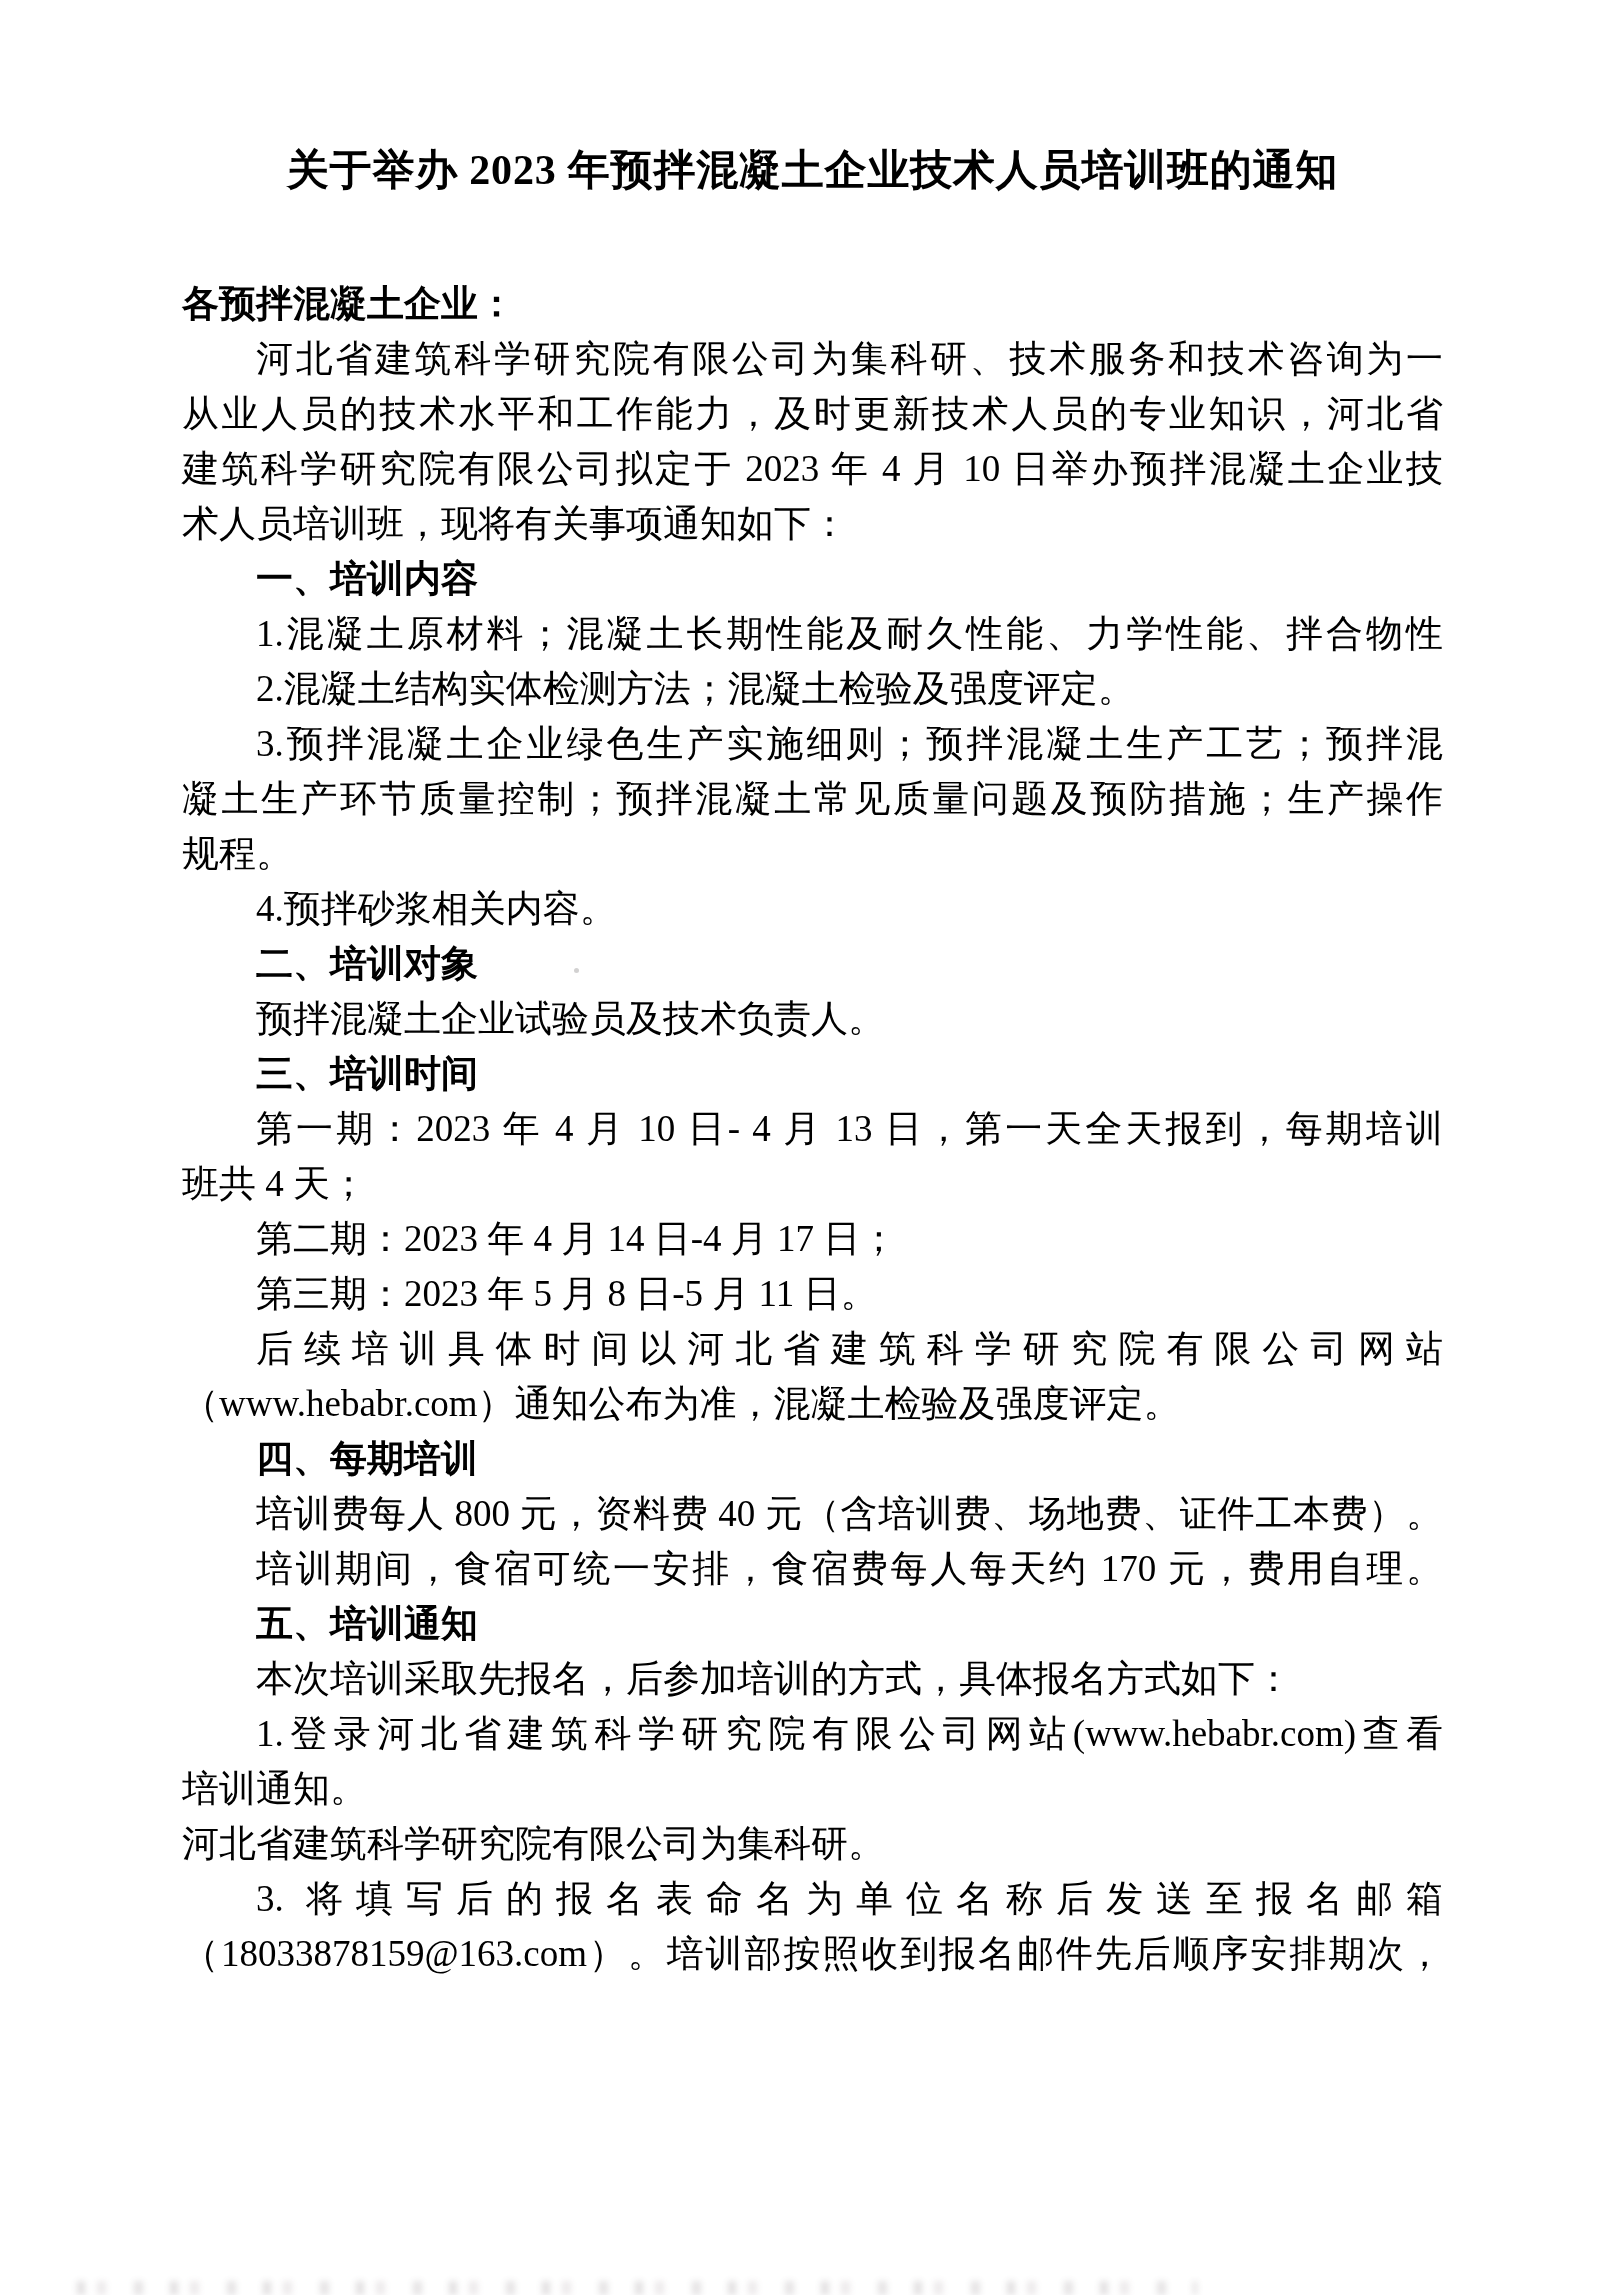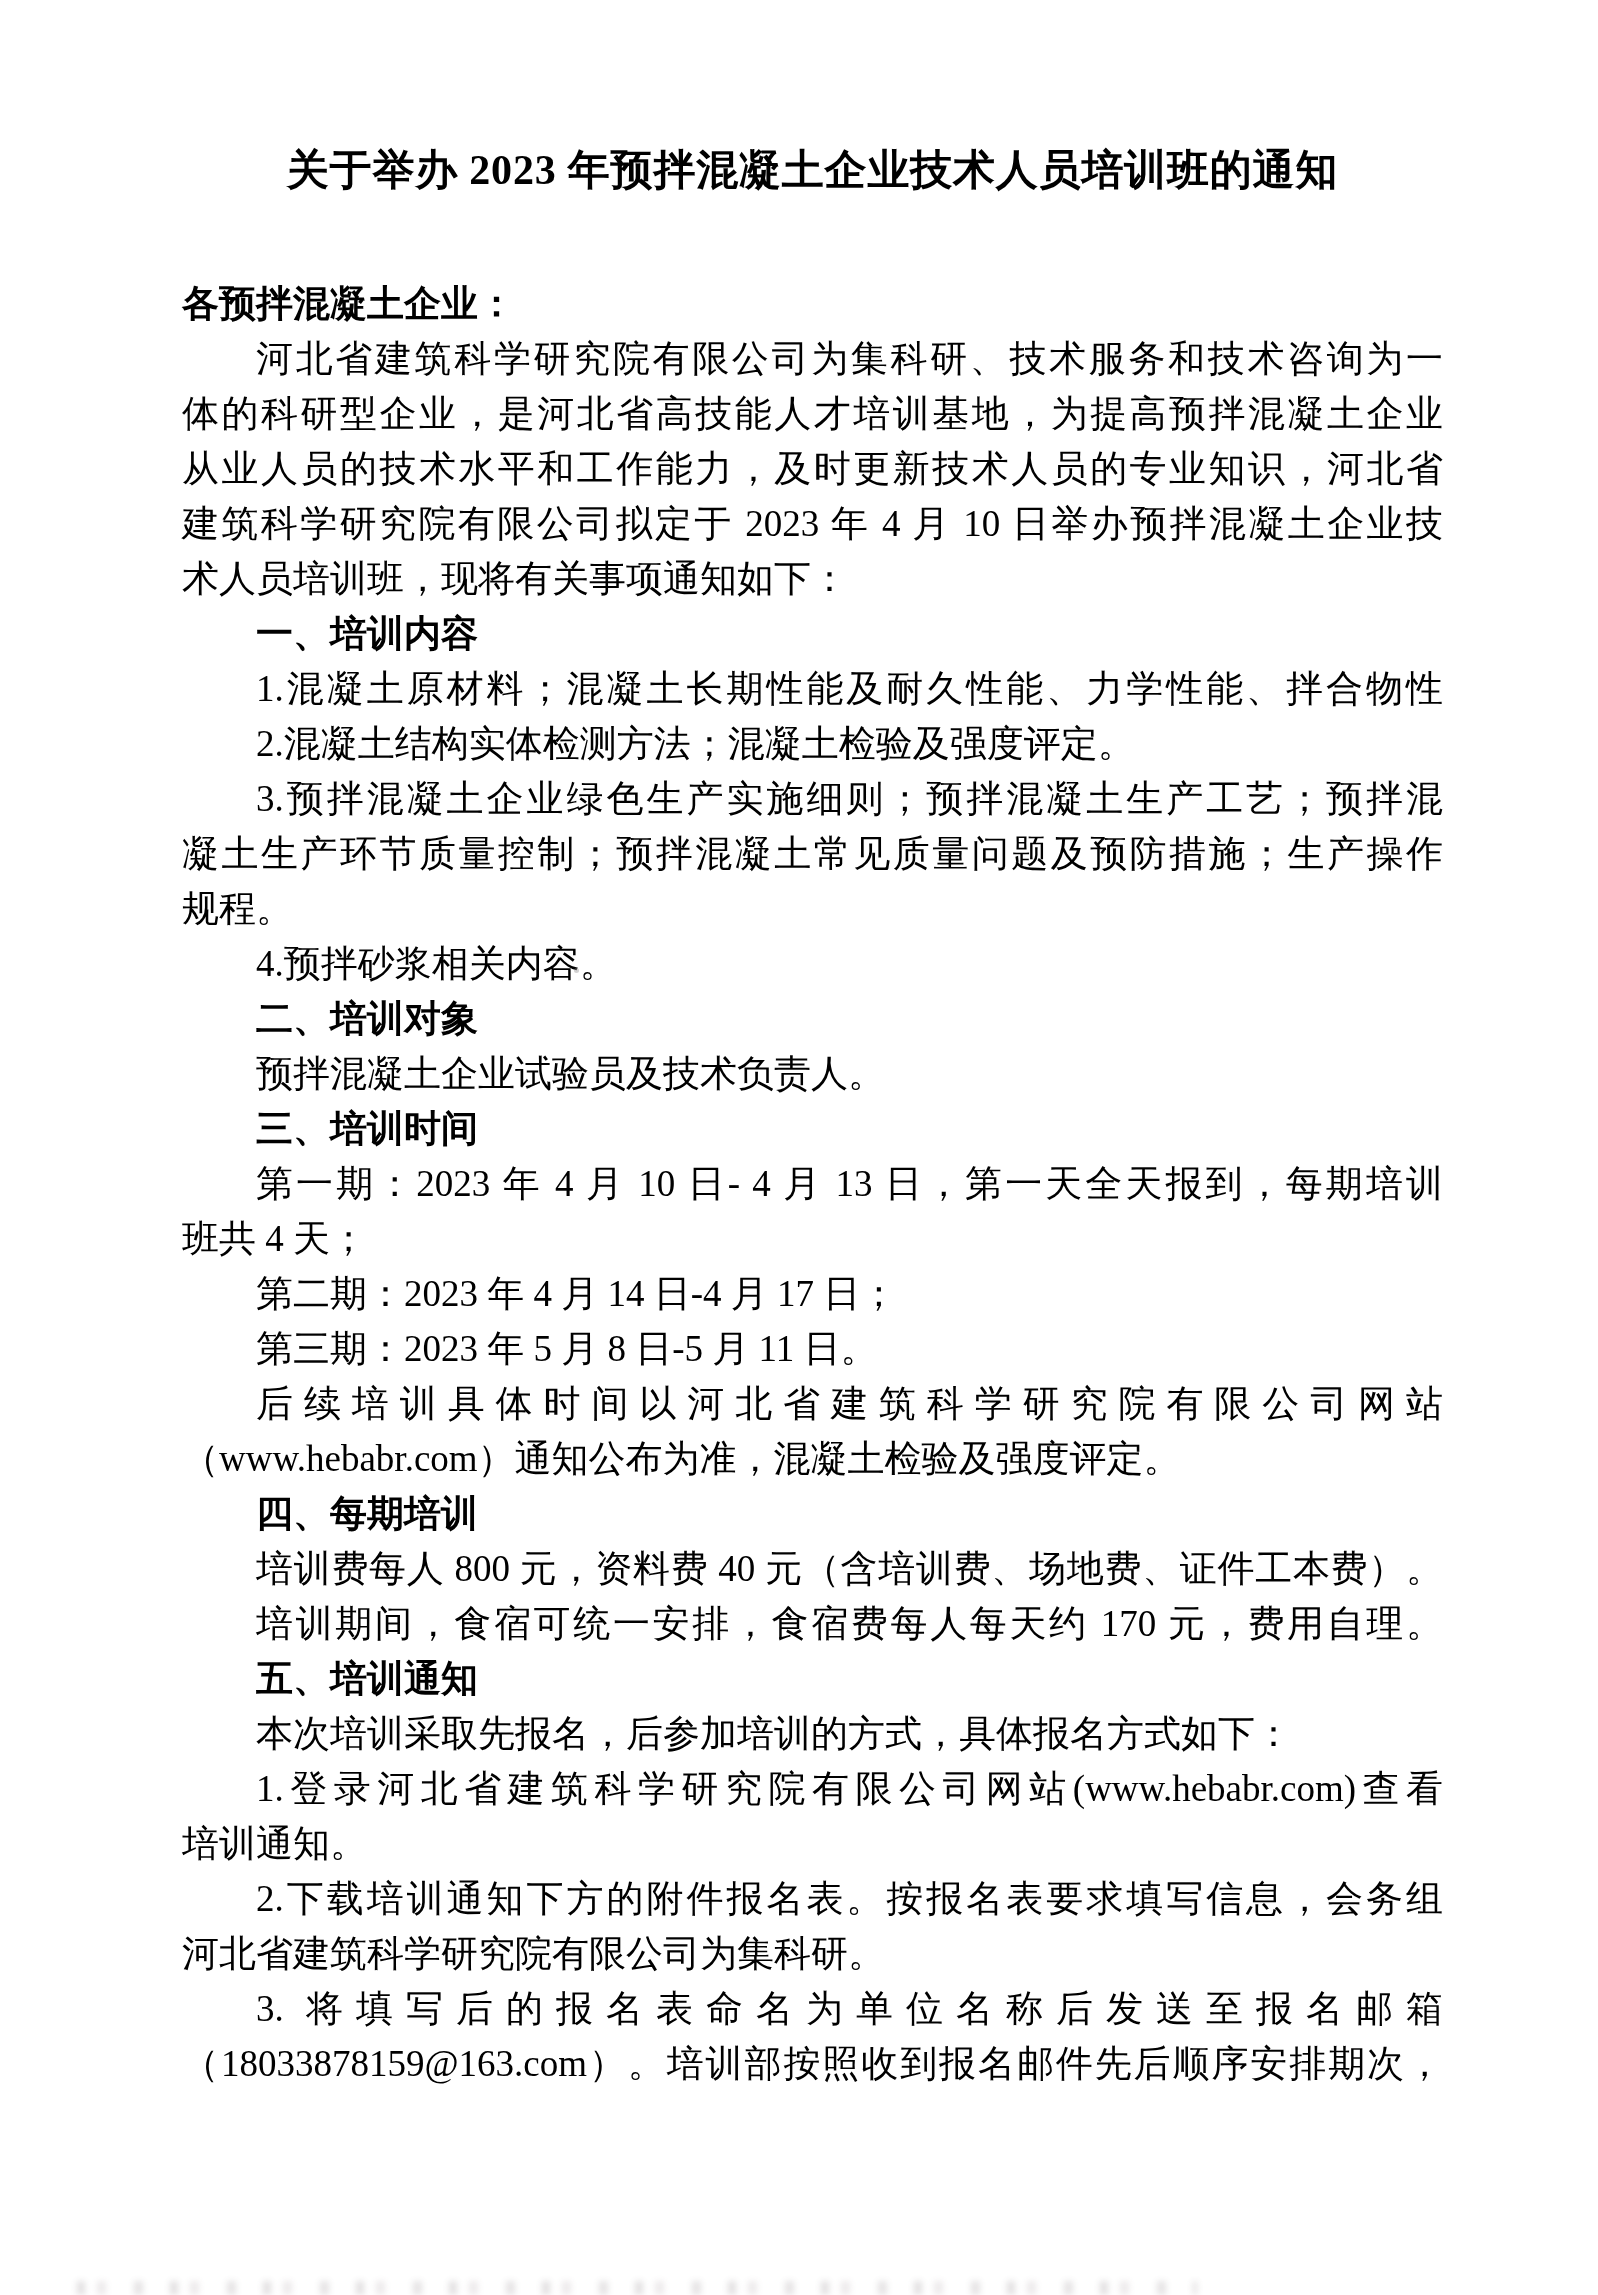--- a/index.html
+++ b/index.html
@@ -80,21 +80,20 @@
 </head>
 <body>
 
 <div class="page">
 
   <div class="doc-title">关于举办 2023 年预拌混凝土企业技术人员培训班的通知</div>
 
   <div class="doc-body">
       <div class="line bold">各预拌混凝土企业：</div>
       <div class="line indent justify">河北省建筑科学研究院有限公司为集科研、技术服务和技术咨询为一</div>
-      <div class="line justify">体的科研型企业，是河北省高技能人才培训基地，为提高预拌混凝土企业</div>
       <div class="line justify">从业人员的技术水平和工作能力，及时更新技术人员的专业知识，河北省</div>
       <div class="line justify">建筑科学研究院有限公司拟定于 2023 年 4 月 10 日举办预拌混凝土企业技</div>
       <div class="line">术人员培训班，现将有关事项通知如下：</div>
       <div class="line bold indent">一、培训内容</div>
       <div class="line indent justify">1.混凝土原材料；混凝土长期性能及耐久性能、力学性能、拌合物性</div>
       <div class="line indent">2.混凝土结构实体检测方法；混凝土检验及强度评定。</div>
       <div class="line indent justify">3.预拌混凝土企业绿色生产实施细则；预拌混凝土生产工艺；预拌混</div>
       <div class="line justify">凝土生产环节质量控制；预拌混凝土常见质量问题及预防措施；生产操作</div>
       <div class="line">规程。</div>
       <div class="line indent">4.预拌砂浆相关内容。</div>
@@ -107,21 +106,20 @@
       <div class="line indent">第三期：2023 年 5 月 8 日-5 月 11 日。</div>
       <div class="line indent justify">后续培训具体时间以河北省建筑科学研究院有限公司网站</div>
       <div class="line">（www.hebabr.com）通知公布为准，混凝土检验及强度评定。</div>
       <div class="line bold indent">四、每期培训</div>
       <div class="line indent justify">培训费每人 800 元，资料费 40 元（含培训费、场地费、证件工本费）。</div>
       <div class="line indent justify">培训期间，食宿可统一安排，食宿费每人每天约 170 元，费用自理。</div>
       <div class="line bold indent">五、培训通知</div>
       <div class="line indent">本次培训采取先报名，后参加培训的方式，具体报名方式如下：</div>
       <div class="line indent justify">1.登录河北省建筑科学研究院有限公司网站(www.hebabr.com)查看</div>
       <div class="line">培训通知。</div>
-      <div class="line indent justify">2.下载培训通知下方的附件报名表。按报名表要求填写信息，会务组</div>
       <div class="line">河北省建筑科学研究院有限公司为集科研。</div>
       <div class="line indent justify">3. 将填写后的报名表命名为单位名称后发送至报名邮箱</div>
       <div class="line justify">（18033878159@163.com）。培训部按照收到报名邮件先后顺序安排期次，</div>
     </div>
 
   <div class="speck"></div>
 
   <div class="cutoff-artifact"></div>
 
 </div>

